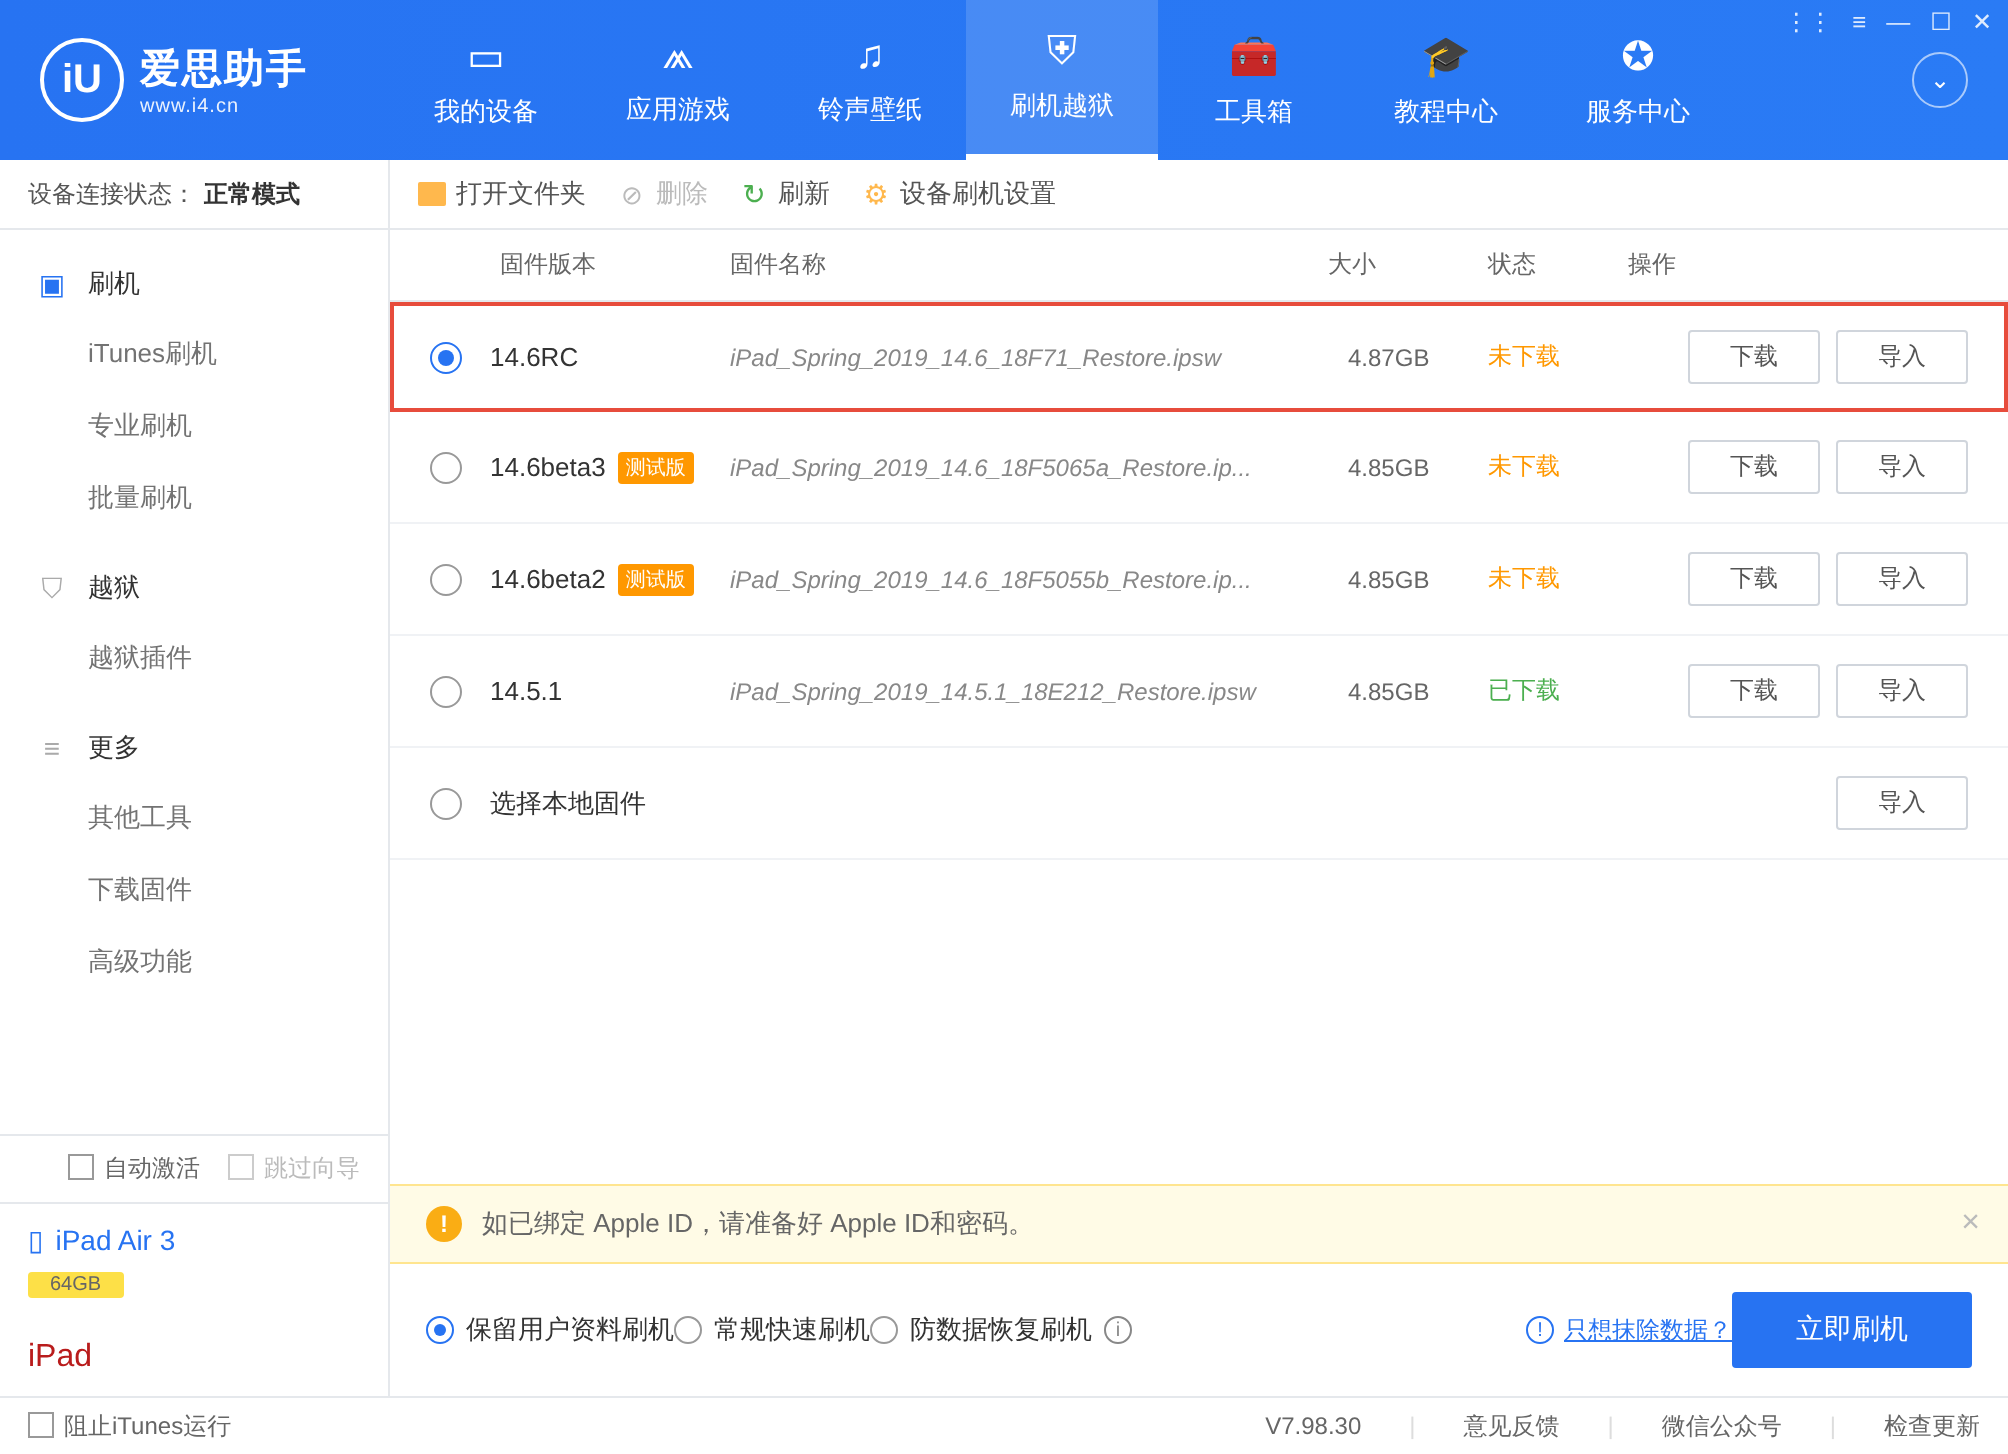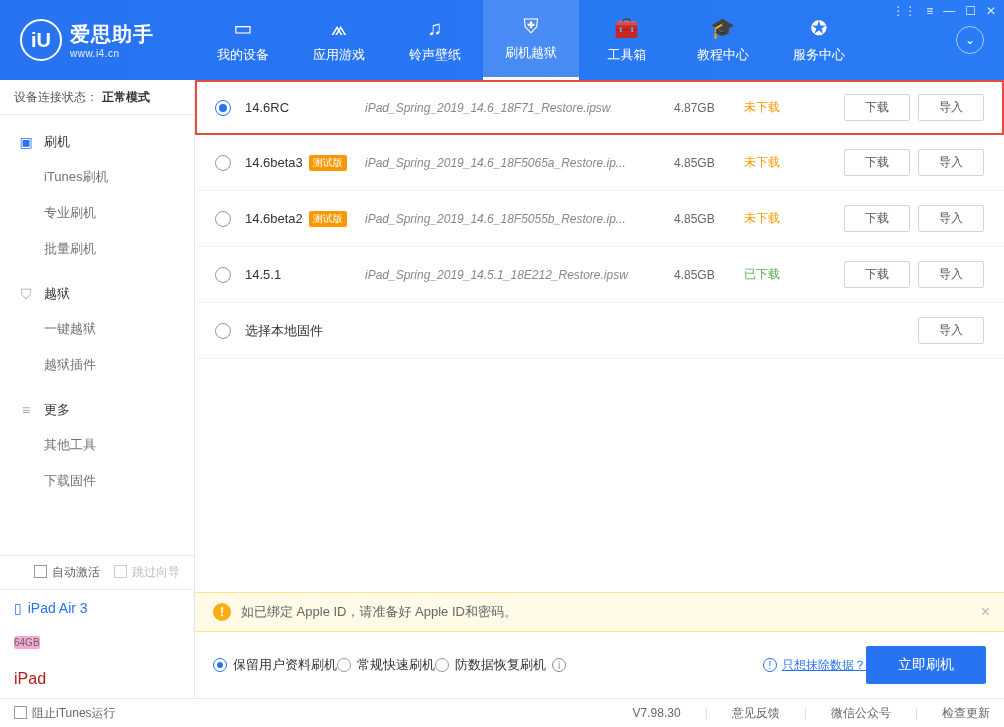--- a/index.html
+++ b/index.html
@@ -25,21 +25,21 @@
 .status-bar { height: 35px; display: flex; align-items: center; padding: 0 14px; border-bottom: 1px solid #e5e8ec; font-size: 12px; color: #555; }
 .status-bar .mode { color: #333; font-weight: 600; margin-left: 4px; }
 .side-section { padding: 10px 0 0 0; }
 .side-header { display: flex; align-items: center; padding: 8px 18px; color: #333; font-size: 13px; gap: 10px; }
 .side-header .sicon { width: 16px; height: 16px; display: inline-flex; align-items: center; justify-content: center; font-size: 14px; }
 .side-item { padding: 9px 18px 9px 44px; font-size: 13px; color: #737373; cursor: pointer; }
 .side-item.active { background: #eef4ff; color: #2773f2; border-left: 3px solid #2773f2; padding-left: 41px; }
 .side-options { border-top: 1px solid #e5e8ec; padding: 8px 14px; font-size: 12px; color: #666; display: flex; align-items: center; gap: 14px; justify-content: flex-end; }
 .device-info { border-top: 1px solid #e5e8ec; padding: 10px 14px; }
 .device-name { color: #2773f2; font-size: 14px; font-weight: 500; display: flex; align-items: center; gap: 6px; }
-.device-badge { display: inline-block; background: #f9a8d4; color: #666; font-size: 10px; padding: 1px 0; border-radius: 2px; margin-top: 20px; }
+.device-badge { display: inline-block; background: #fde047; color: #666; font-size: 10px; padding: 1px 11px; border-radius: 2px; margin-top: 8px; }
 .device-type { color: #b91c1c; font-size: 16px; margin-top: 21px; }
 
 
 .main { flex: 1; display: flex; flex-direction: column; }
 .toolbar { height: 35px; display: flex; align-items: center; padding: 0 14px; border-bottom: 1px solid #e5e8ec; gap: 16px; font-size: 13px; }
 .tool-item { display: inline-flex; align-items: center; gap: 5px; cursor: pointer; color: #555; }
 .tool-item.disabled { color: #bbb; }
 .tool-ico { width: 14px; height: 14px; display: inline-flex; align-items: center; justify-content: center; }
 .folder-ico { width: 14px; height: 12px; background: #ffb84d; border-radius: 1px; }
 .refresh-ico { color: #4caf50; font-size: 14px; }
@@ -154,48 +154,75 @@
         </div>
         <div class="side-item">iTunes刷机</div>
         <div class="side-item">专业刷机</div>
         <div class="side-item">批量刷机</div>
       </div>
       <div class="side-section">
         <div class="side-header">
           <span class="sicon" style="color:#aaa">⛉</span>
           <span>越狱</span>
         </div>
-        <div class="side-item">一键越狱</div>
         <div class="side-item">越狱插件</div>
       </div>
       <div class="side-section">
         <div class="side-header">
           <span class="sicon" style="color:#aaa">≡</span>
           <span>更多</span>
         </div>
         <div class="side-item">其他工具</div>
         <div class="side-item">下载固件</div>
+        <div class="side-item">高级功能</div>
       </div>
     </div>
     <div class="side-options">
       <label><span class="cbx"></span><span>自动激活</span></label>
       <label style="color:#bbb"><span class="cbx" style="border-color:#ccc"></span><span>跳过向导</span></label>
     </div>
     <div class="device-info">
       <div class="device-name">
         <span style="color:#2773f2">▯</span>
         <span>iPad Air 3</span>
       </div>
       <span class="device-badge">64GB</span>
       <div class="device-type">iPad</div>
     </div>
   </div>
 
   <div class="main">
-
+    <div class="toolbar">
+      <span class="tool-item">
+          <span class="tool-ico">
+            <span class="folder-ico"></span>
+          </span>
+          <span>打开文件夹</span>
+        </span>
+      <span class="tool-item disabled">
+          <span class="tool-ico">⊘</span>
+          <span>删除</span>
+        </span>
+      <span class="tool-item">
+          <span class="tool-ico refresh-ico">↻</span>
+          <span>刷新</span>
+        </span>
+      <span class="tool-item">
+          <span class="tool-ico gear-ico">⚙</span>
+          <span>设备刷机设置</span>
+        </span>
+    </div>
+
+    <div class="table-header">
+      <div class="col-ver">固件版本</div>
+      <div class="col-name">固件名称</div>
+      <div class="col-size">大小</div>
+      <div class="col-status">状态</div>
+      <div class="col-action">操作</div>
+    </div>
 
     <div class="table-body" style="flex:1;">
       <div class="row highlighted">
         <span class="radio checked"></span>
         <div class="ver-label">
             <span>14.6RC</span>
           </div>
         <div class="fw-name">iPad_Spring_2019_14.6_18F71_Restore.ipsw</div>
         <div class="fw-size">4.87GB</div>
         <div class="fw-status status-nd">未下载</div>

